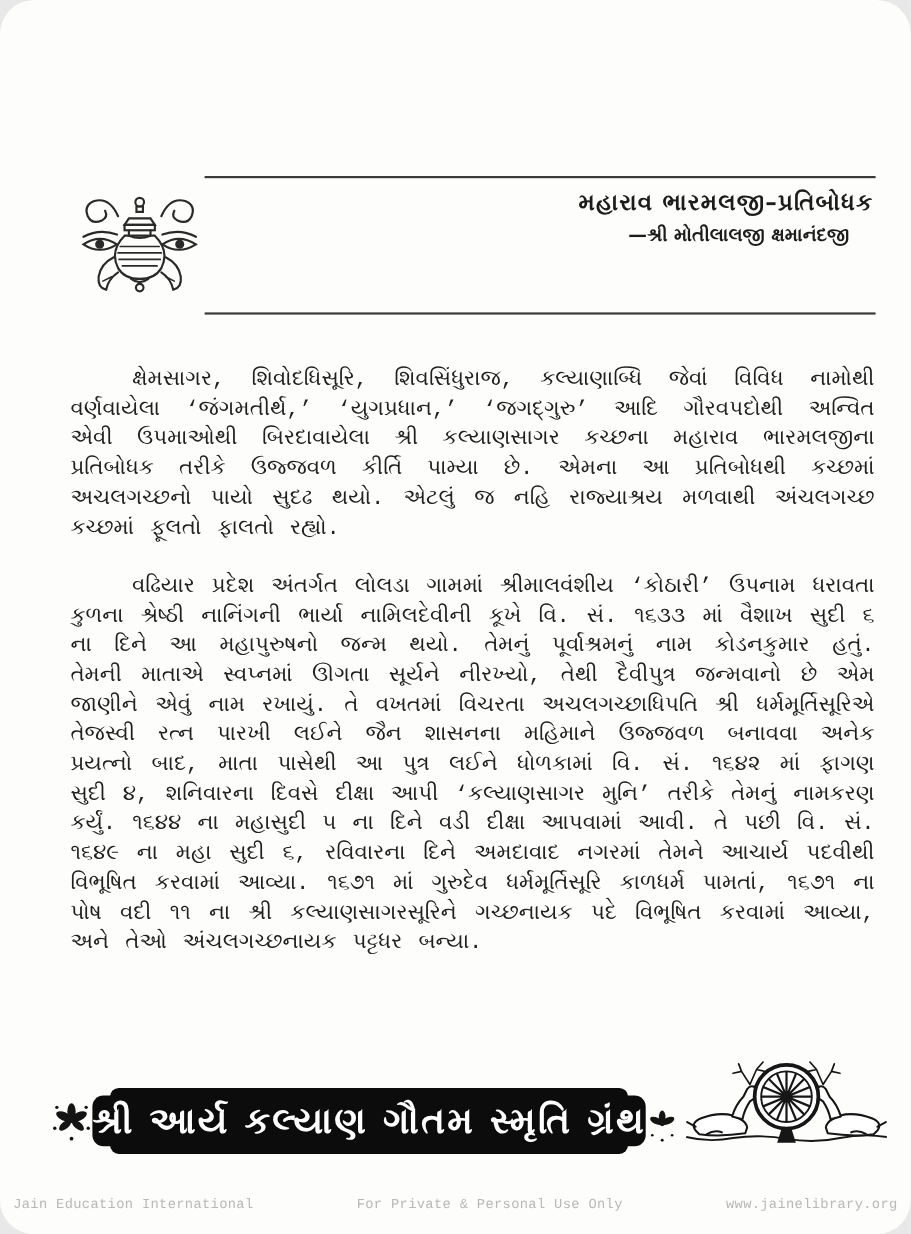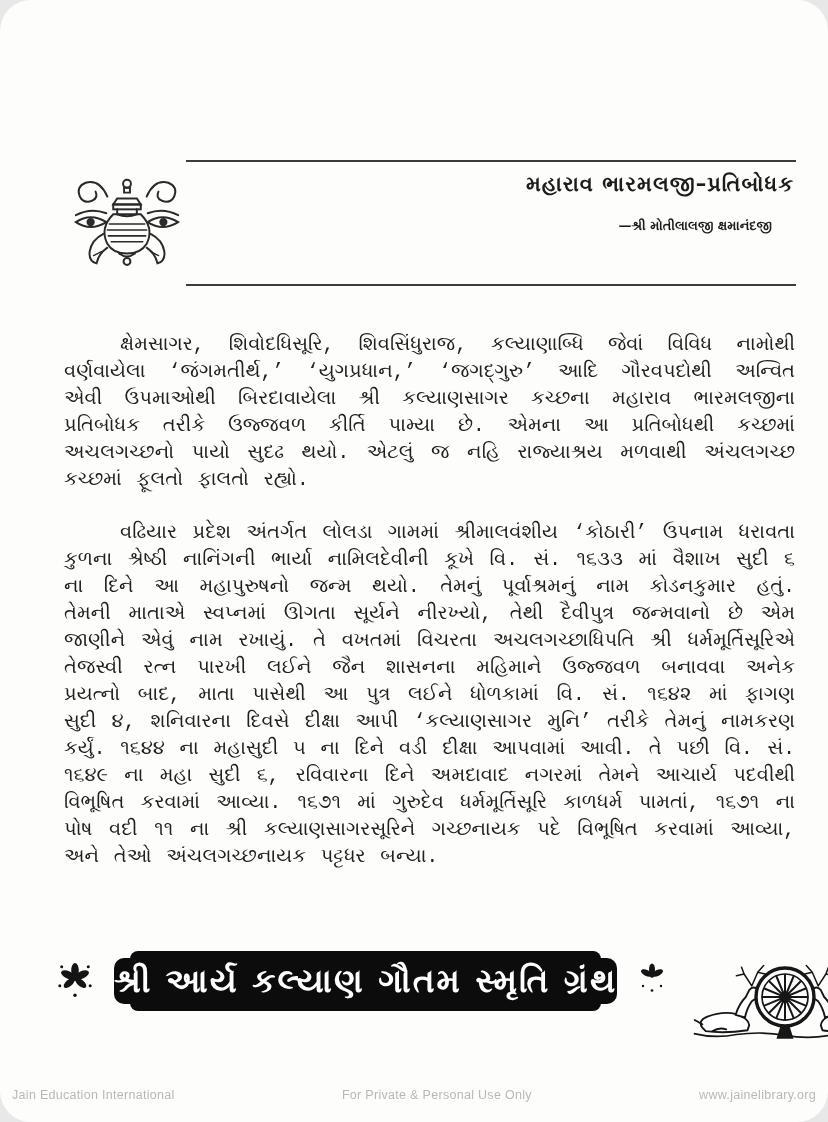--- a/index.html
+++ b/index.html
@@ -52,23 +52,23 @@
     letter-spacing: 1px;
   }
   .header-title {
     font-size: 36px;
     font-weight: bold;
     margin-top: 6px;
     padding-right: 14px;
     letter-spacing: 1px;
   }
   .header-author {
-    font-size: 13px;
-    font-weight: bold;
-    margin-top: 22px;
+    font-size: 17px;
+    font-weight: bold;
+    margin-top: 8px;
     padding-right: 22px;
   }
 
   
   .article {
     position: absolute;
     left: 64px;
     right: 33px;
     top: 332px;
     font-family: Liberation Mono, monospace;
@@ -79,27 +79,27 @@
   }
   .article p {
     margin: 0 0 26px 0;
     text-indent: 56px;
     word-spacing: 3px;
   }
 
   
   .banner-row {
     position: absolute;
-    left: 56px;
+    left: 46px;
     right: 33px;
     top: 958px;
     height: 84px;
     display: flex;
-    align-items: flex-start;
-    gap: 20px;
+    align-items: flex-end;
+    gap: 0;
   }
   .ornament { width: 38px; height: 44px; flex: 0 0 auto; }
   .ornament svg { width: 100%; height: 100%; }
   .ornament.small { width: 30px; height: 38px; }
 
   .banner {
     position: relative;
     flex: 1 1 auto;
     height: 46px;
     background: #0c0c0c;
@@ -135,21 +135,21 @@
   .deer-wheel svg { width: 100%; height: 100%; }
 
   
   .footer {
     position: absolute;
     left: 12px;
     right: 12px;
     top: 1088px;
     display: flex;
     justify-content: space-between;
-    font-family: Liberation Sans, sans-serif;
+    font-family: Liberation Mono, monospace;
     font-size: 12.5px;
     color: #b8b8b8;
     letter-spacing: 0.3px;
   }
 </style>
 </head>
 <body>
 
 <div class="page">
 

